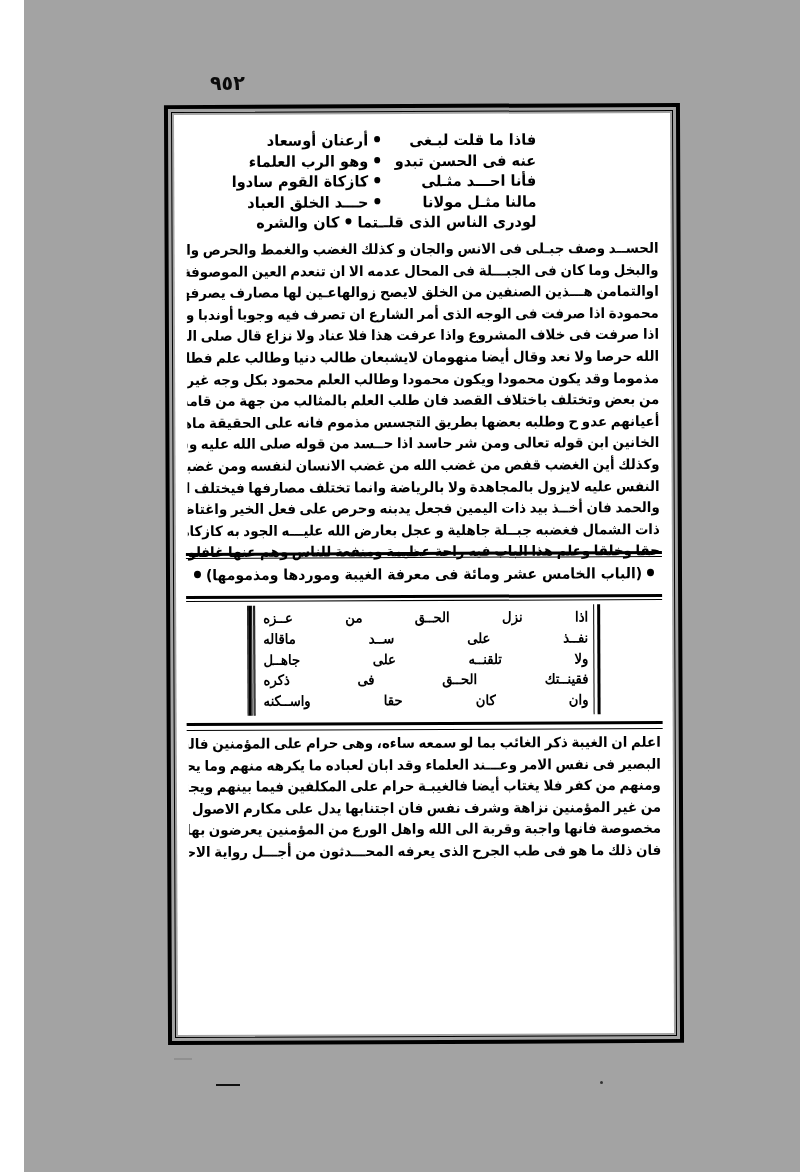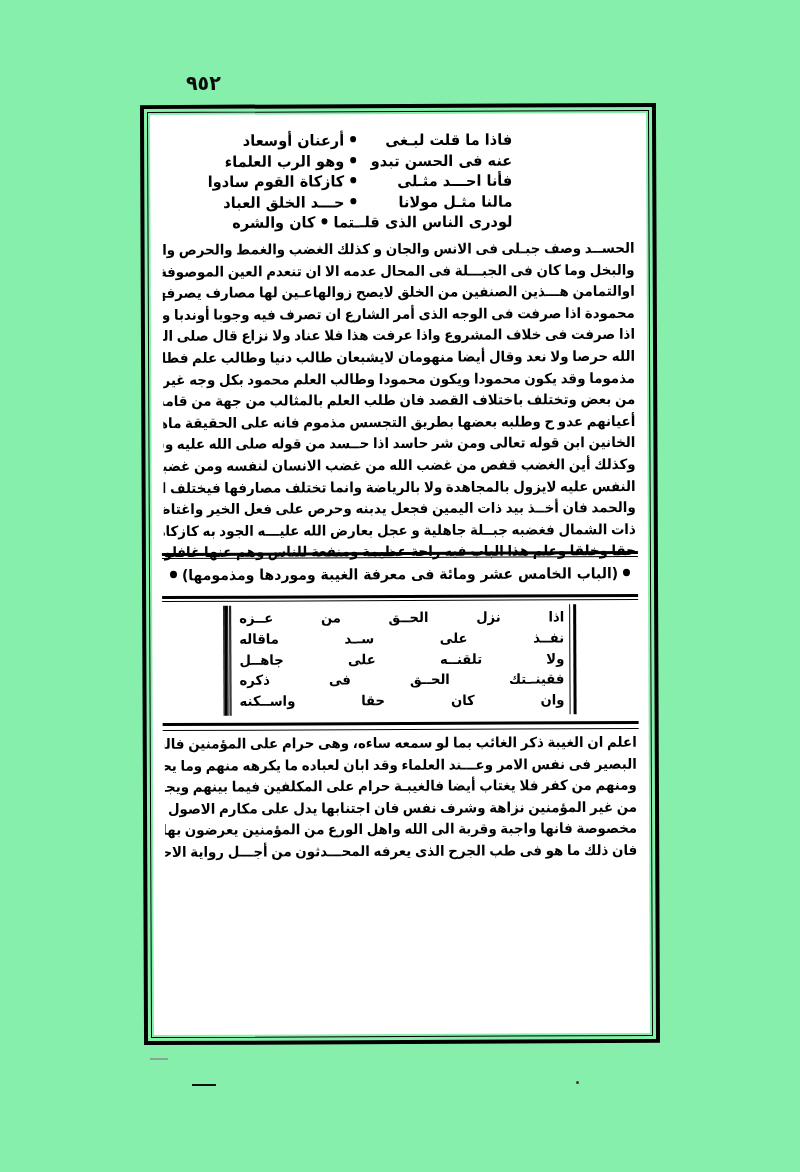--- a/index.html
+++ b/index.html
@@ -14,21 +14,22 @@
     position: relative;
     overflow: hidden;
     font-family: "DejaVu Sans", "Liberation Sans", sans-serif;
     color: #000000;
   }
 
   
   #scan-page {
     position: absolute;
     inset: 0;
-    background: #86efac;
+    background: #a3a3a3;
+    margin-left: 24px;
   }
 
   
   #folio {
     position: absolute;
     top: 72px;
     left: 186px;
     font-family: "DejaVu Sans", sans-serif;
     font-size: 19px;
     font-weight: 700;
@@ -196,20 +197,21 @@
     position: absolute;
     top: 0; bottom: 0;
     left: 3px;
     width: 1px;
     background: #000;
   }
   .vt-col {
     flex: 1 1 50%;
     padding: 3px 9px 4px 9px;
     box-sizing: border-box;
+    font-family: Liberation Serif, serif;
   }
   .vt-col.right-col {
     border-left: 3px double #000;
     position: relative;
   }
   .vt-col.right-col::after {
     content: "";
     position: absolute;
     top: 0; bottom: 0;
     left: -7px;

